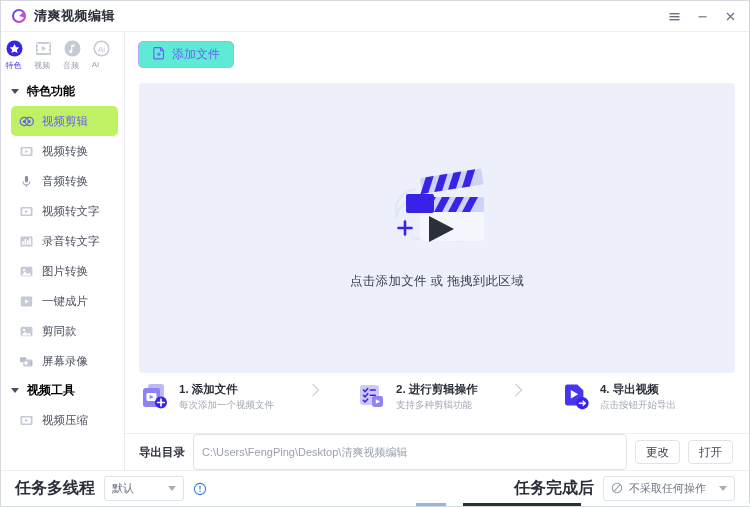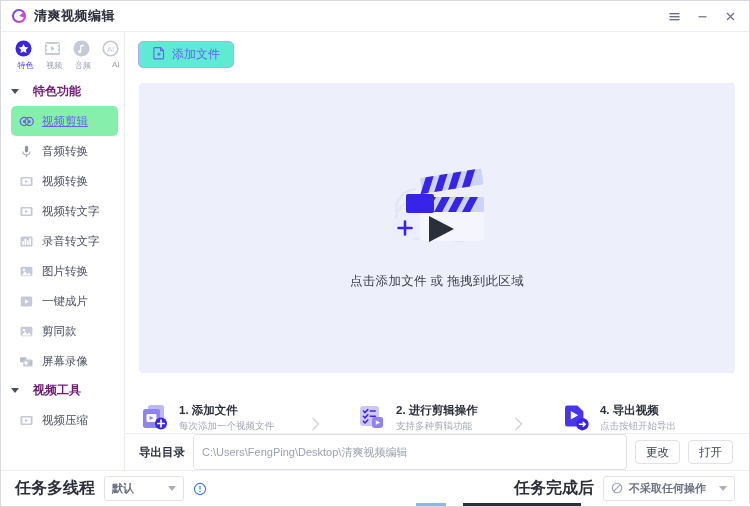--- a/index.html
+++ b/index.html
@@ -68,63 +68,63 @@
     overflow: hidden;
   }
   .cat-row {
     display: flex;
     justify-content: space-around;
     align-items: flex-start;
     padding: 7px 4px 6px 4px;
   }
   .cat {
     width: 28px;
-    display: flex; flex-direction: column; align-items: flex-end;
+    display: flex; flex-direction: column; align-items: flex-start;
     gap: 2px;
     cursor: default;
   }
   .cat-ico {
     width: 19px; height: 19px;
     display: flex; align-items: center; justify-content: center;
   }
   .cat-lbl { font-size: 8px; color: #9aa0ae; }
   .cat.active .cat-lbl { color: #4b3df2; }
 
   .nav-scroll {
     flex: 1 1 auto;
     overflow: hidden;
     padding-bottom: 4px;
   }
   .group-hdr {
     display: flex; align-items: center;
-    gap: 14px;
+    gap: 8px;
     padding: 6px 0 6px 10px;
     font-size: 12px;
     font-weight: bold;
-    color: #701a75;
+    color: #000000;
     cursor: default;
   }
   .caret {
     width: 0; height: 0;
     border-left: 4px solid transparent;
     border-right: 4px solid transparent;
     border-top: 5px solid #4a4f5d;
   }
   .nav-item {
     display: flex; align-items: center;
     gap: 8px;
     height: 30px;
     margin: 0 6px 0 10px;
     padding-left: 8px;
     border-radius: 5px;
     font-size: 11.5px;
     color: #4a4f5d;
     cursor: default;
   }
-  .nav-item.active { background: #86efac; color: #6c5ff5; text-decoration: underline; }
+  .nav-item.active { background: #bef264; color: #6c5ff5; }
   .nav-ico {
     width: 15px; height: 15px;
     flex: 0 0 15px;
     display: flex; align-items: center; justify-content: center;
   }
 
   
   .content {
     flex: 1 1 auto;
     display: flex; flex-direction: column;
@@ -159,21 +159,21 @@
     cursor: default;
     position: relative;
   }
   .dz-art { width: 130px; height: 96px; position: relative; }
   .dz-text { font-size: 12.5px; color: #3a3f4c; letter-spacing: .3px; }
 
   
   .steps {
     flex: 0 0 52px;
     display: flex;
-    align-items: flex-end;
+    align-items: flex-start;
     padding: 0 16px 0 14px;
     gap: 12px;
   }
   .step {
     display: flex; align-items: center; gap: 9px;
     flex: 0 0 auto;
     cursor: default;
   }
   .step-ico { width: 31px; height: 31px; flex: 0 0 31px; position: relative; }
   .step-txt { display: flex; flex-direction: column; gap: 2px; }
@@ -236,21 +236,20 @@
     height: 25px;
     border: 1px solid #dfe2ea;
     border-radius: 3px;
     background: #ffffff;
     display: flex; align-items: center;
     padding: 0 7px;
     font-size: 11px;
     color: #6b7080;
     gap: 6px;
     cursor: default;
-    font-weight: bold;
   }
   .select .sel-val { flex: 1 1 auto; white-space: nowrap; }
   .chev {
     width: 0; height: 0;
     border-left: 4px solid transparent;
     border-right: 4px solid transparent;
     border-top: 5px solid #a9aeba;
     flex: 0 0 auto;
   }
   .thread-select { width: 80px; }
@@ -377,37 +376,37 @@
               <circle cx="5.3" cy="7.5" r="1.5" fill="#6c5ff5"></circle>
               <circle cx="10.2" cy="7.5" r="1.5" fill="#6c5ff5"></circle>
             </svg>
           </span>
           <span>视频剪辑</span>
         </div>
 
         <div class="nav-item">
           <span class="nav-ico">
             <svg width="15" height="15" viewBox="0 0 15 15">
+              <rect x="1.5" y="3" width="12" height="9" rx="1.2" fill="#c6cad6"></rect>
+              <rect x="3.3" y="4.5" width="8.4" height="6" fill="#ffffff"></rect>
+              <path d="M6 5.9 L9.4 7.5 L6 9.1 Z" fill="#c6cad6"></path>
+            </svg>
+          </span>
+          <span>视频转换</span>
+        </div>
+
+        <div class="nav-item">
+          <span class="nav-ico">
+            <svg width="15" height="15" viewBox="0 0 15 15">
               <rect x="5.9" y="1.8" width="3.2" height="6.6" rx="1.6" fill="#8d93a3"></rect>
               <path d="M4 7.4 A3.5 3.5 0 0 0 11 7.4" fill="none" stroke="#a9aeba" stroke-width="1.2"></path>
               <rect x="6.9" y="10.6" width="1.2" height="2.4" fill="#a9aeba"></rect>
             </svg>
           </span>
           <span>音频转换</span>
-        </div>
-
-        <div class="nav-item">
-          <span class="nav-ico">
-            <svg width="15" height="15" viewBox="0 0 15 15">
-              <rect x="1.5" y="3" width="12" height="9" rx="1.2" fill="#c6cad6"></rect>
-              <rect x="3.3" y="4.5" width="8.4" height="6" fill="#ffffff"></rect>
-              <path d="M6 5.9 L9.4 7.5 L6 9.1 Z" fill="#c6cad6"></path>
-            </svg>
-          </span>
-          <span>视频转换</span>
         </div>
 
         <div class="nav-item">
           <span class="nav-ico">
             <svg width="15" height="15" viewBox="0 0 15 15">
               <rect x="1.5" y="3" width="12" height="9" rx="1.2" fill="#c6cad6"></rect>
               <rect x="3.3" y="4.5" width="8.4" height="6" fill="#ffffff"></rect>
               <path d="M6 5.9 L9.4 7.5 L6 9.1 Z" fill="#c6cad6"></path>
             </svg>
           </span>

